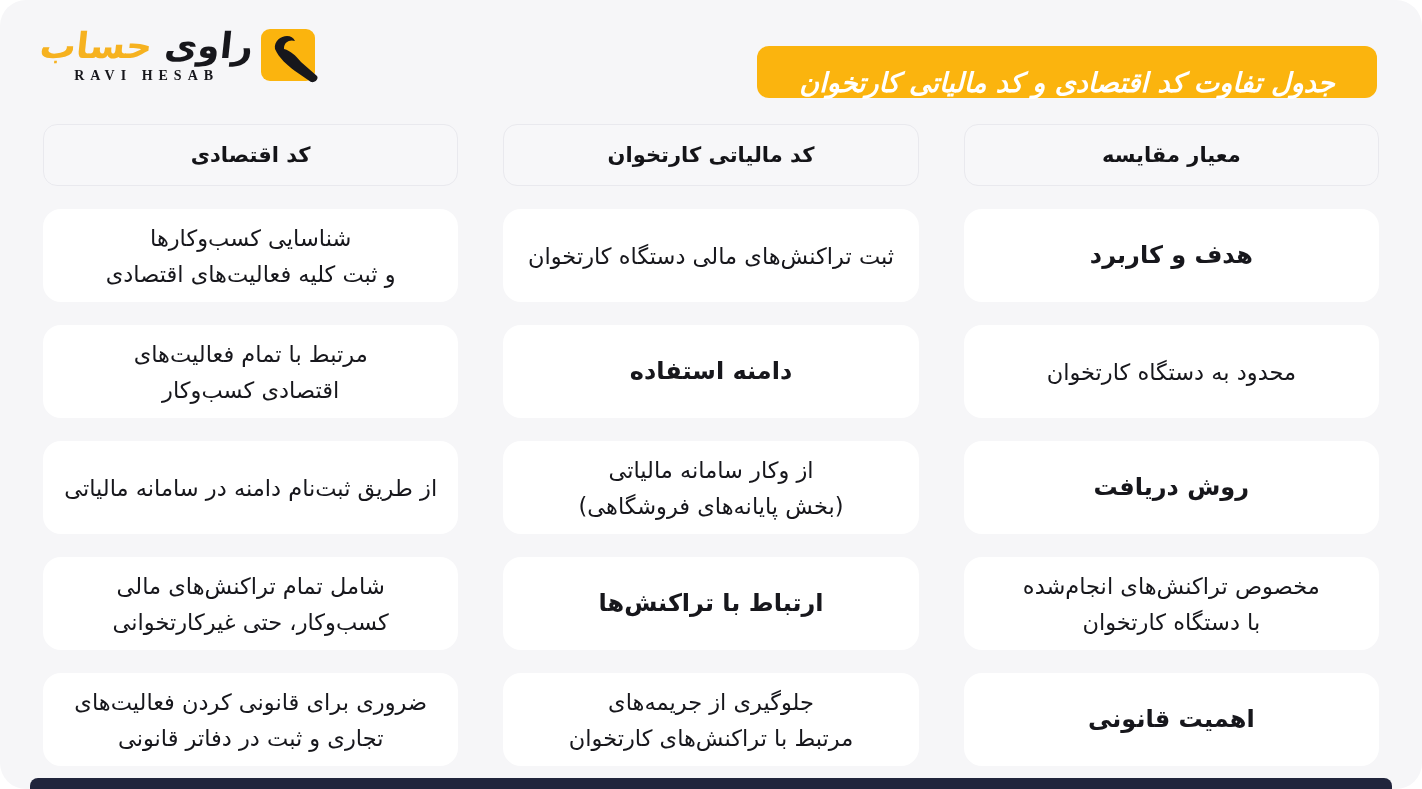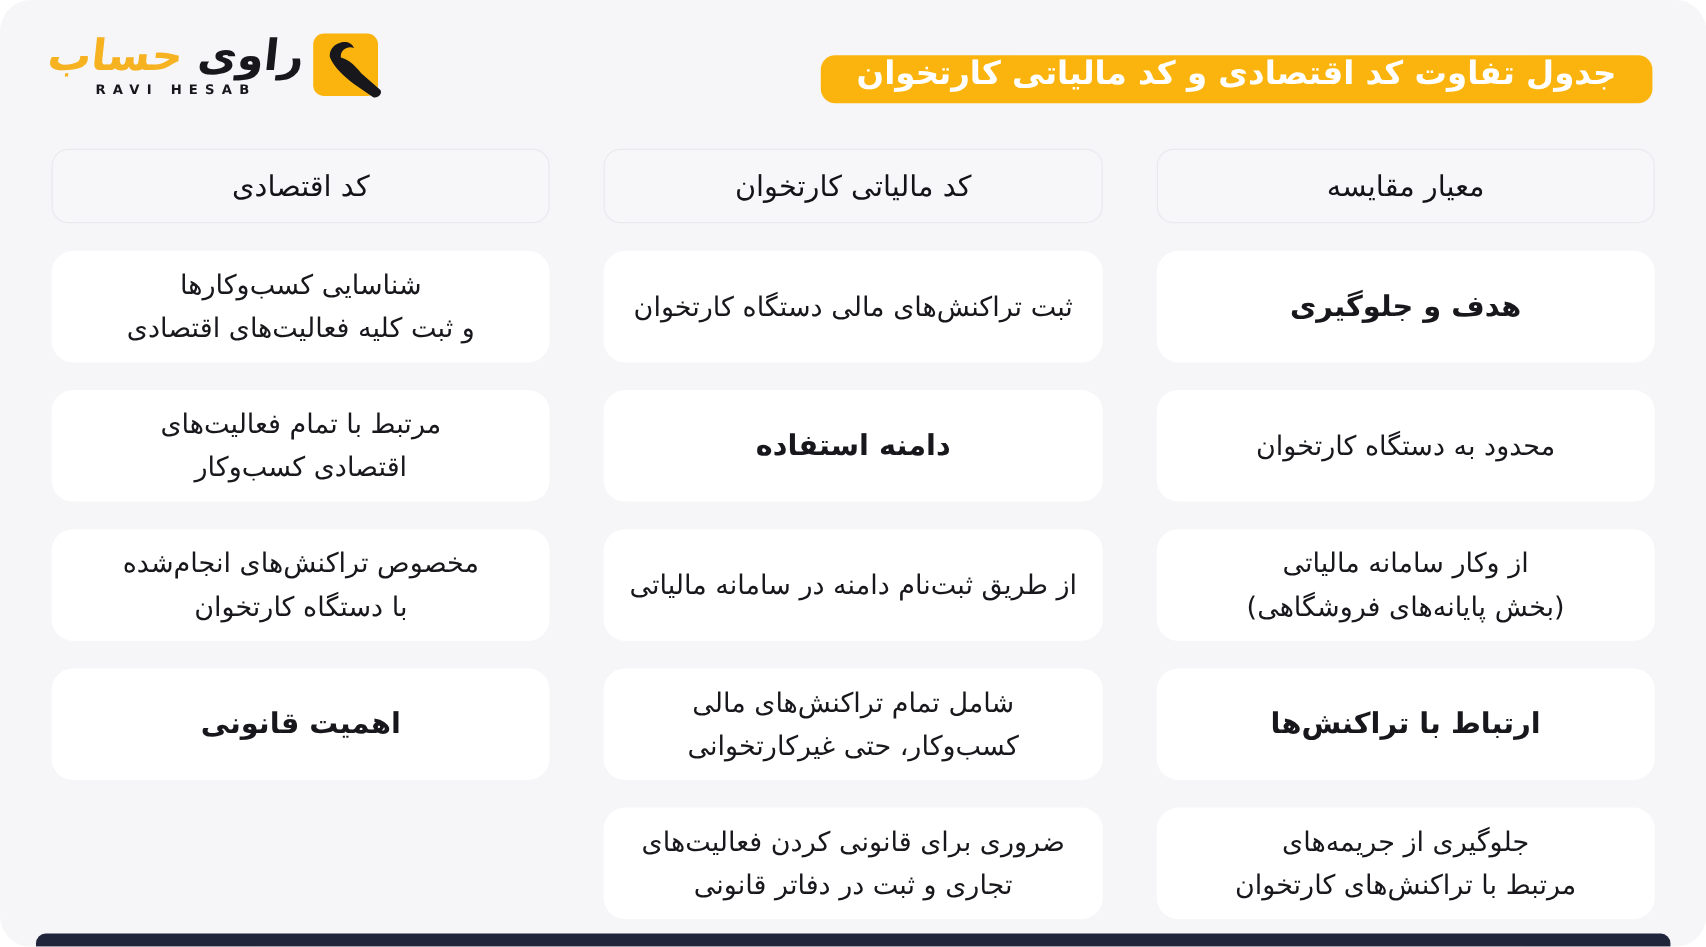--- a/index.html
+++ b/index.html
@@ -23,52 +23,53 @@
   .logo-text{display:flex;flex-direction:column;align-items:center;}
   .logo-fa{
     font-size:36px;font-weight:800;line-height:1.1;
     transform:skewX(-6deg);
     letter-spacing:-1px;
     direction:rtl;
   }
   .logo-fa .fa-black{color:#17171c;}
   .logo-fa .fa-yellow{color:#f6b220;}
   .logo-en{
-    font-size:11px;font-weight:700;color:#17171c;
-    letter-spacing:6px;margin-top:2px;white-space:nowrap;
+    font-size:14px;font-weight:700;color:#17171c;
+    letter-spacing:6px;margin-top:2px;white-space:nowrap;font-family:Liberation Serif, serif;
   }
   .logo-mark{width:58px;height:56px;overflow:visible;}
   .banner{
     position:absolute;right:45px;top:46px;
-    height:40px;min-width:620px;
+    height:52px;min-width:620px;
     background:#fbb40e;
     border-radius:12px;
-    display:flex;align-items:flex-start;justify-content:center;
+    display:flex;align-items:flex-end;justify-content:center;
     padding:0 30px;
+    font-style:italic;
   }
   .banner span{
     color:#ffffff;font-size:27px;font-weight:800;white-space:nowrap;
   }
   
   .grid{
     direction:rtl;
     margin:14px 43px 0 43px;
     display:grid;
     grid-template-columns:repeat(3,1fr);
     grid-template-rows:62px repeat(5,93px);
     column-gap:45px;
     row-gap:23px;
   }
   .hcell{
     background:#f7f7f9;
     border:1px solid #e9e9ee;
     border-radius:14px;
     display:flex;align-items:center;justify-content:center;
   }
-  .hcell span{font-size:24px;font-weight:400;color:#141418;}
+  .hcell span{font-size:21px;font-weight:700;color:#141418;}
   .cell{
     background:#ffffff;
     border-radius:18px;
     display:flex;align-items:center;justify-content:center;
     text-align:center;
     padding:6px 12px;
   }
   .cell span{
     font-size:22.5px;font-weight:400;color:#17171c;
     line-height:1.6;white-space:pre-line;
@@ -114,41 +115,44 @@
       <span>معیار مقایسه</span>
     </div>
     <div class="hcell">
       <span>کد مالیاتی کارتخوان</span>
     </div>
     <div class="hcell">
       <span>کد اقتصادی</span>
     </div>
 
     <div class="cell crit">
-      <span>هدف و جلوگیری</span>
+      <span>هدف و کاربرد</span>
     </div>
     <div class="cell">
       <span>ثبت تراکنش‌های مالی دستگاه کارتخوان</span>
     </div>
     <div class="cell">
       <span>شناسایی کسب‌وکارها
 و ثبت کلیه فعالیت‌های اقتصادی</span>
     </div>
 
     <div class="cell">
       <span>محدود به دستگاه کارتخوان</span>
     </div>
     <div class="cell crit">
       <span>دامنه استفاده</span>
     </div>
     <div class="cell">
       <span>مرتبط با تمام فعالیت‌های
 اقتصادی کسب‌وکار</span>
     </div>
 
+    <div class="cell crit">
+      <span>روش دریافت</span>
+    </div>
     <div class="cell">
       <span>از وکار سامانه مالیاتی
 (بخش پایانه‌های فروشگاهی)</span>
     </div>
     <div class="cell">
       <span>از طریق ثبت‌نام دامنه در سامانه مالیاتی</span>
     </div>
 
     <div class="cell">
       <span>مخصوص تراکنش‌های انجام‌شده

